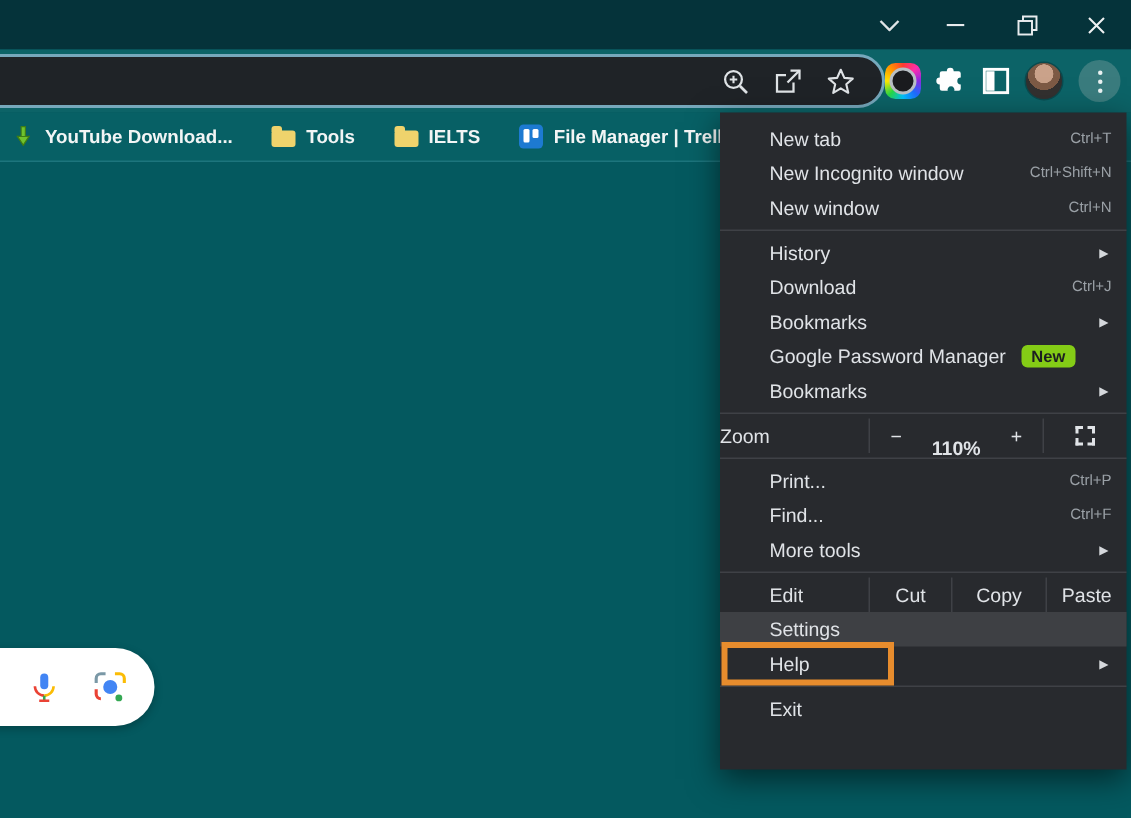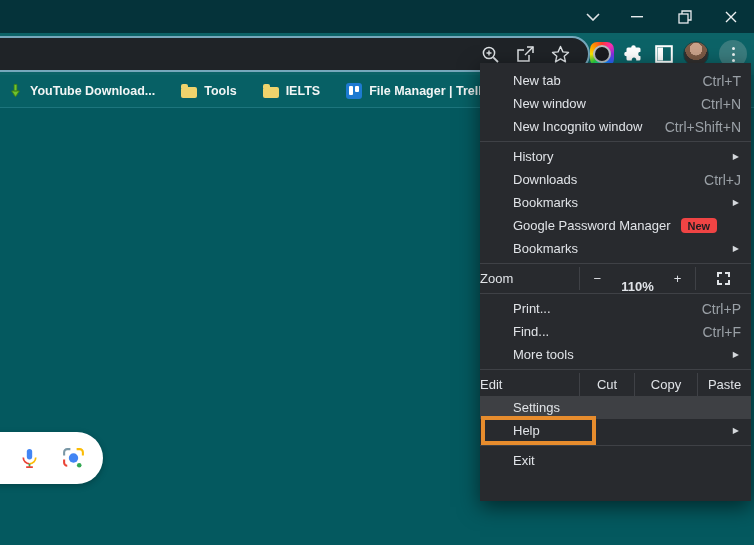--- a/index.html
+++ b/index.html
@@ -51,47 +51,47 @@
   .trello::before { left:3px; height:9px; }
   .trello::after { right:3px; height:6px; }
 
   
   .search-pill { position:absolute; left:-34px; top:432px; width:137px; height:52px;
     background:#fff; border-radius:0 26px 26px 0;
     display:flex; align-items:center; justify-content:flex-end; gap:20px; padding-right:17px;
     box-shadow:0 2px 6px rgba(0,0,0,.25); }
 
   
-  .menu { position:absolute; left:480px; top:63px; width:271px; height:438px;
+  .menu { position:absolute; left:480px; top:75px; width:271px; height:438px;
     background:#282a2e; box-shadow:0 6px 20px rgba(0,0,0,.55);
     padding:6px 0; color:#e0e3e7; font-size:13px; }
   .mi { height:23px; display:flex; align-items:center; padding:0 10px 0 33px; }
   .mi .lbl { flex:1; }
-  .mi .sc { color:#9aa0a6; font-size:14px; }
+  .mi .sc { color:#9aa0a6; font-size:10px; }
   .mi .arrow { color:#d5d8dc; font-size:8px; margin-right:2px; }
-  .badge { background:#ef4444; color:#1c1e21; font-size:11px; font-weight:600;
+  .badge { background:#84cc16; color:#1c1e21; font-size:11px; font-weight:600;
     border-radius:4px; padding:1.5px 7px; margin-left:10px; }
   .sep { height:1px; background:#3f4146; margin:3px 0; }
   .vline { width:1px; align-self:stretch; background:#3f4146; }
 
   .zoom-row { height:23px; display:flex; align-items:center; }
   .zoom-row .zlbl { width:99px; }
   .zoom-row .zctl { width:115px; display:flex; align-items:center; justify-content:space-around; }
   .zoom-row .zbtn { width:22px; text-align:center; color:#e0e3e7; }
   .zoom-row .zlevel { font-weight:600;margin-top:16px; }
   .zoom-row .fs-cell { flex:1; display:flex; align-items:center; justify-content:center; }
   .fs-icon { position:relative; width:13px; height:13px; }
   .fs-icon i { position:absolute; width:5px; height:5px; border:2px solid #e0e3e7; }
   .fs-icon i:nth-child(1){ top:0; left:0; border-right:none; border-bottom:none; }
   .fs-icon i:nth-child(2){ top:0; right:0; border-left:none; border-bottom:none; }
   .fs-icon i:nth-child(3){ bottom:0; left:0; border-right:none; border-top:none; }
   .fs-icon i:nth-child(4){ bottom:0; right:0; border-left:none; border-top:none; }
 
   .edit-row { height:23px; display:flex; align-items:center; }
-  .edit-row .elbl { width:99px; }
+  .edit-row .elbl { width:99px; padding-left:33px; }
   .edit-row .ecell { display:flex; align-items:center; justify-content:center; }
   .ecell.cut { width:54px; } .ecell.copy { width:62px; } .ecell.paste { flex:1;text-align:center; }
 
   .settings-row { background:#3e4044; }
   .settings-highlight { position:absolute; left:1px; top:353px; width:115px; height:29px;
     border:4px solid #e78c2d; pointer-events:none; }
 
   svg { display:block; }
 </style>
 </head>
@@ -216,36 +216,36 @@
   </span>
 </div>
 
 <div class="menu">
 
   <div class="mi">
     <span class="lbl">New tab</span>
     <span class="sc">Ctrl+T</span>
   </div>
   <div class="mi">
+    <span class="lbl">New Incognito window</span>
+    <span class="sc">Ctrl+Shift+N</span>
+  </div>
+  <div class="mi">
     <span class="lbl">New window</span>
     <span class="sc">Ctrl+N</span>
   </div>
-  <div class="mi">
-    <span class="lbl">New Incognito window</span>
-    <span class="sc">Ctrl+Shift+N</span>
-  </div>
 
   <div class="sep"></div>
 
   <div class="mi">
     <span class="lbl">History</span>
     <span class="arrow">▶</span>
   </div>
   <div class="mi">
-    <span class="lbl">Downloads</span>
+    <span class="lbl">Download</span>
     <span class="sc">Ctrl+J</span>
   </div>
   <div class="mi">
     <span class="lbl">Bookmarks</span>
     <span class="arrow">▶</span>
   </div>
   <div class="mi">
     <span>Google Password Manager</span>
     <span class="badge">New</span>
   </div>

